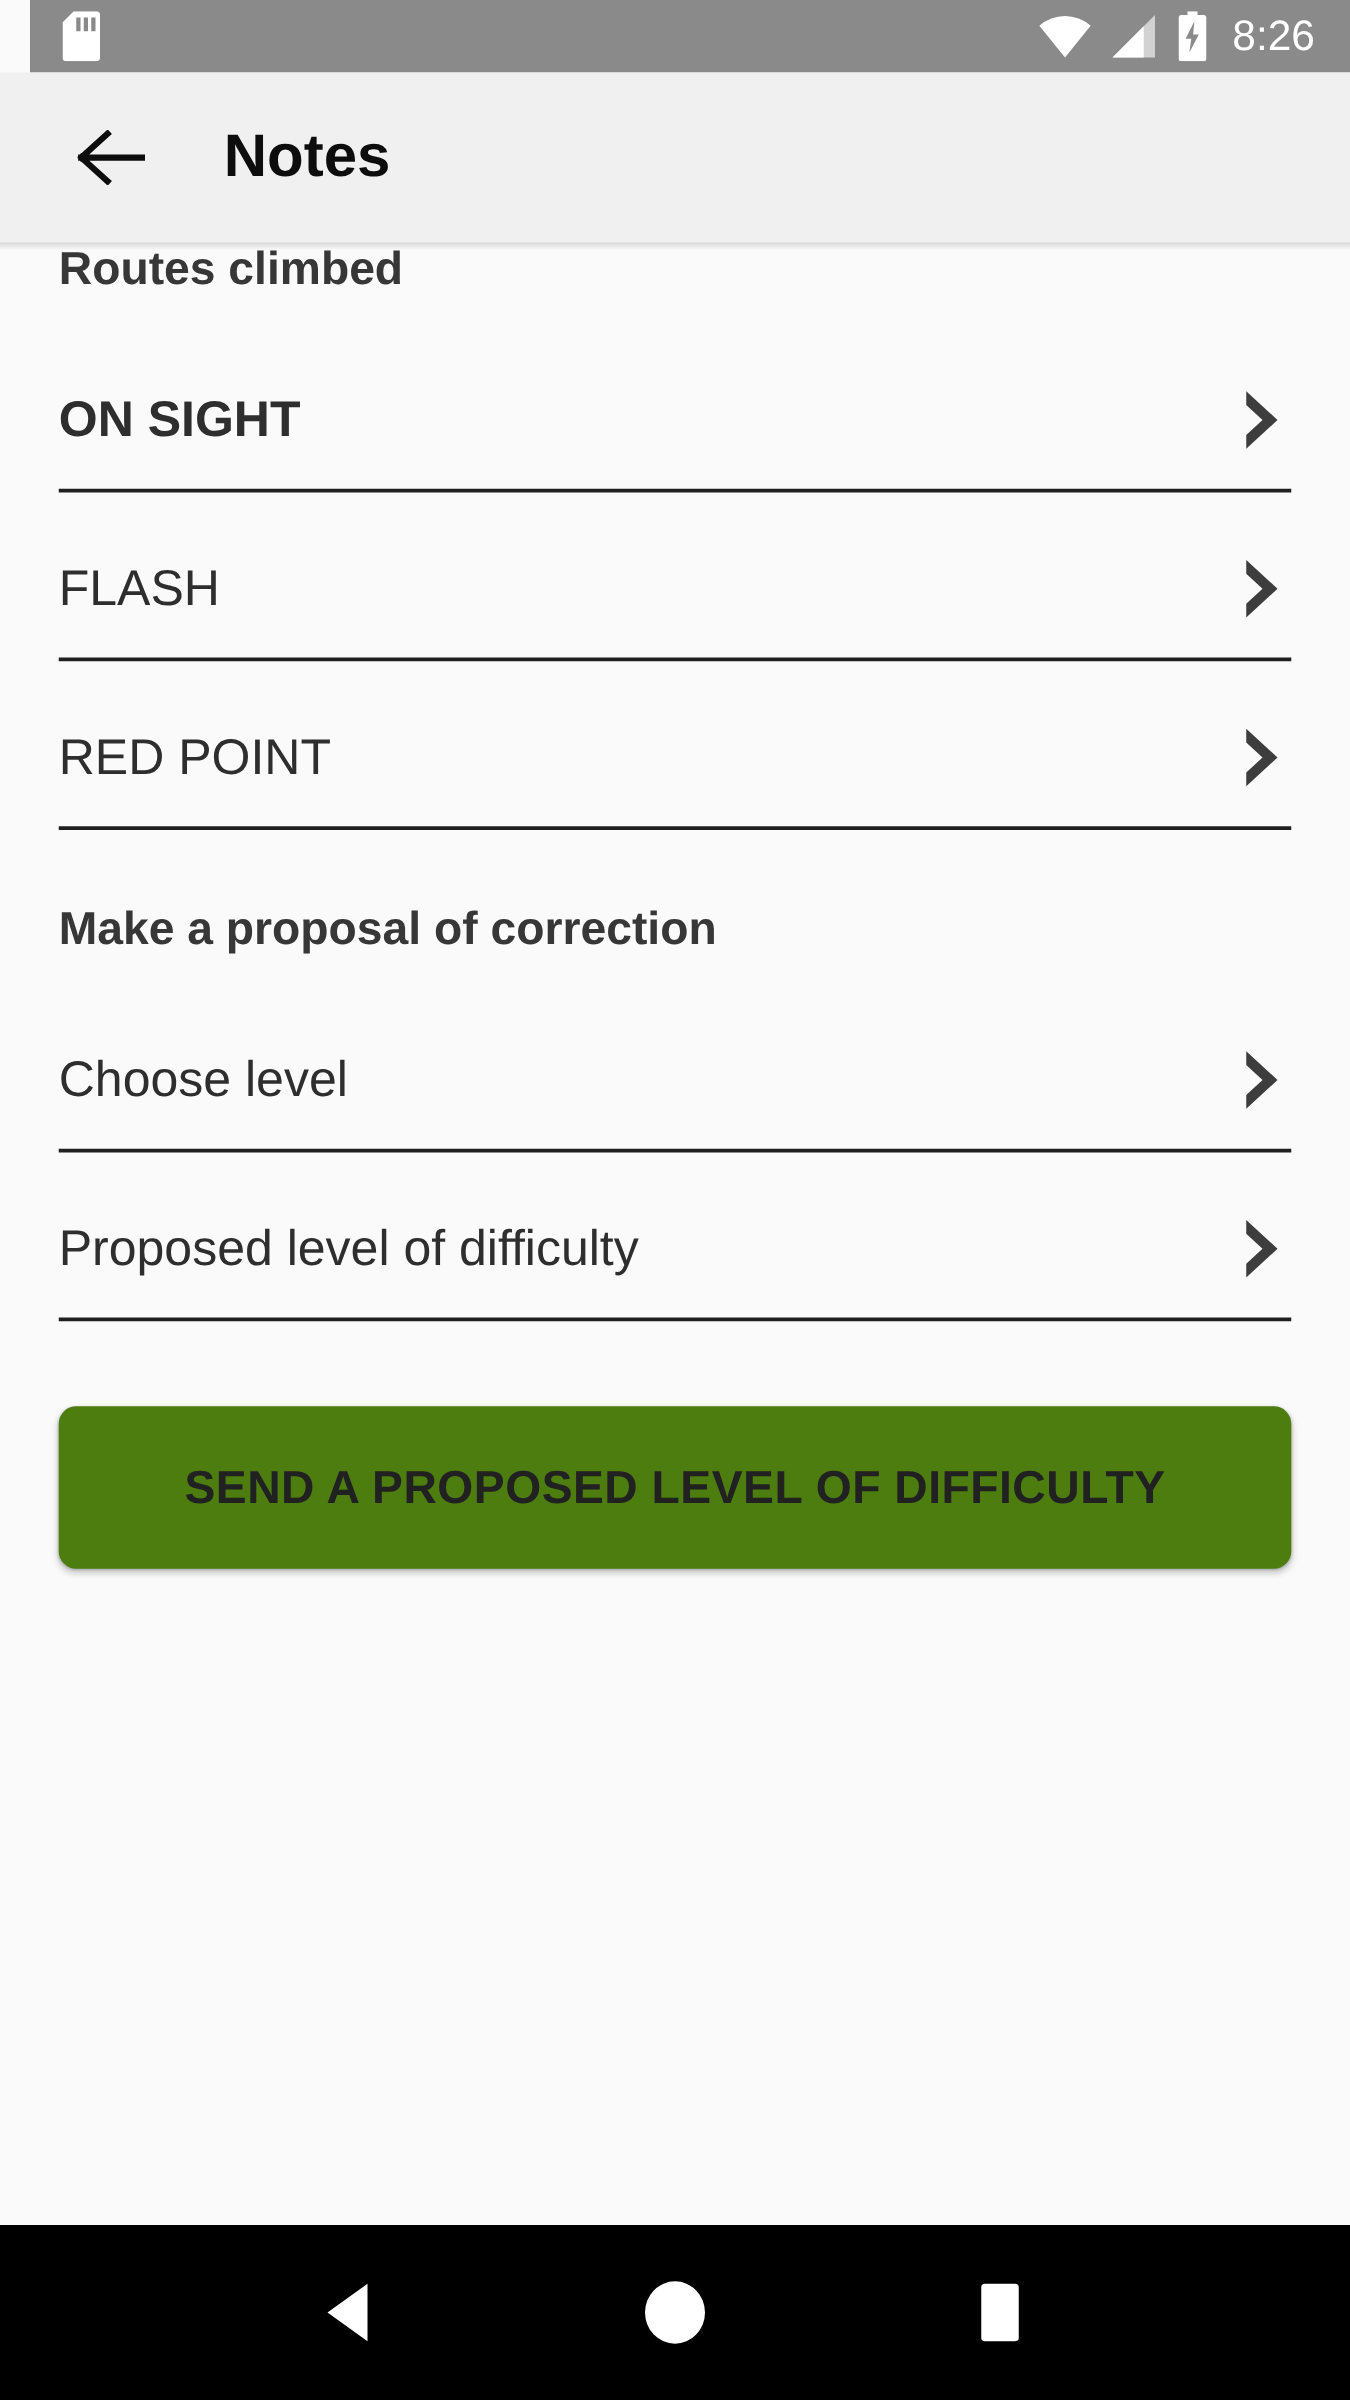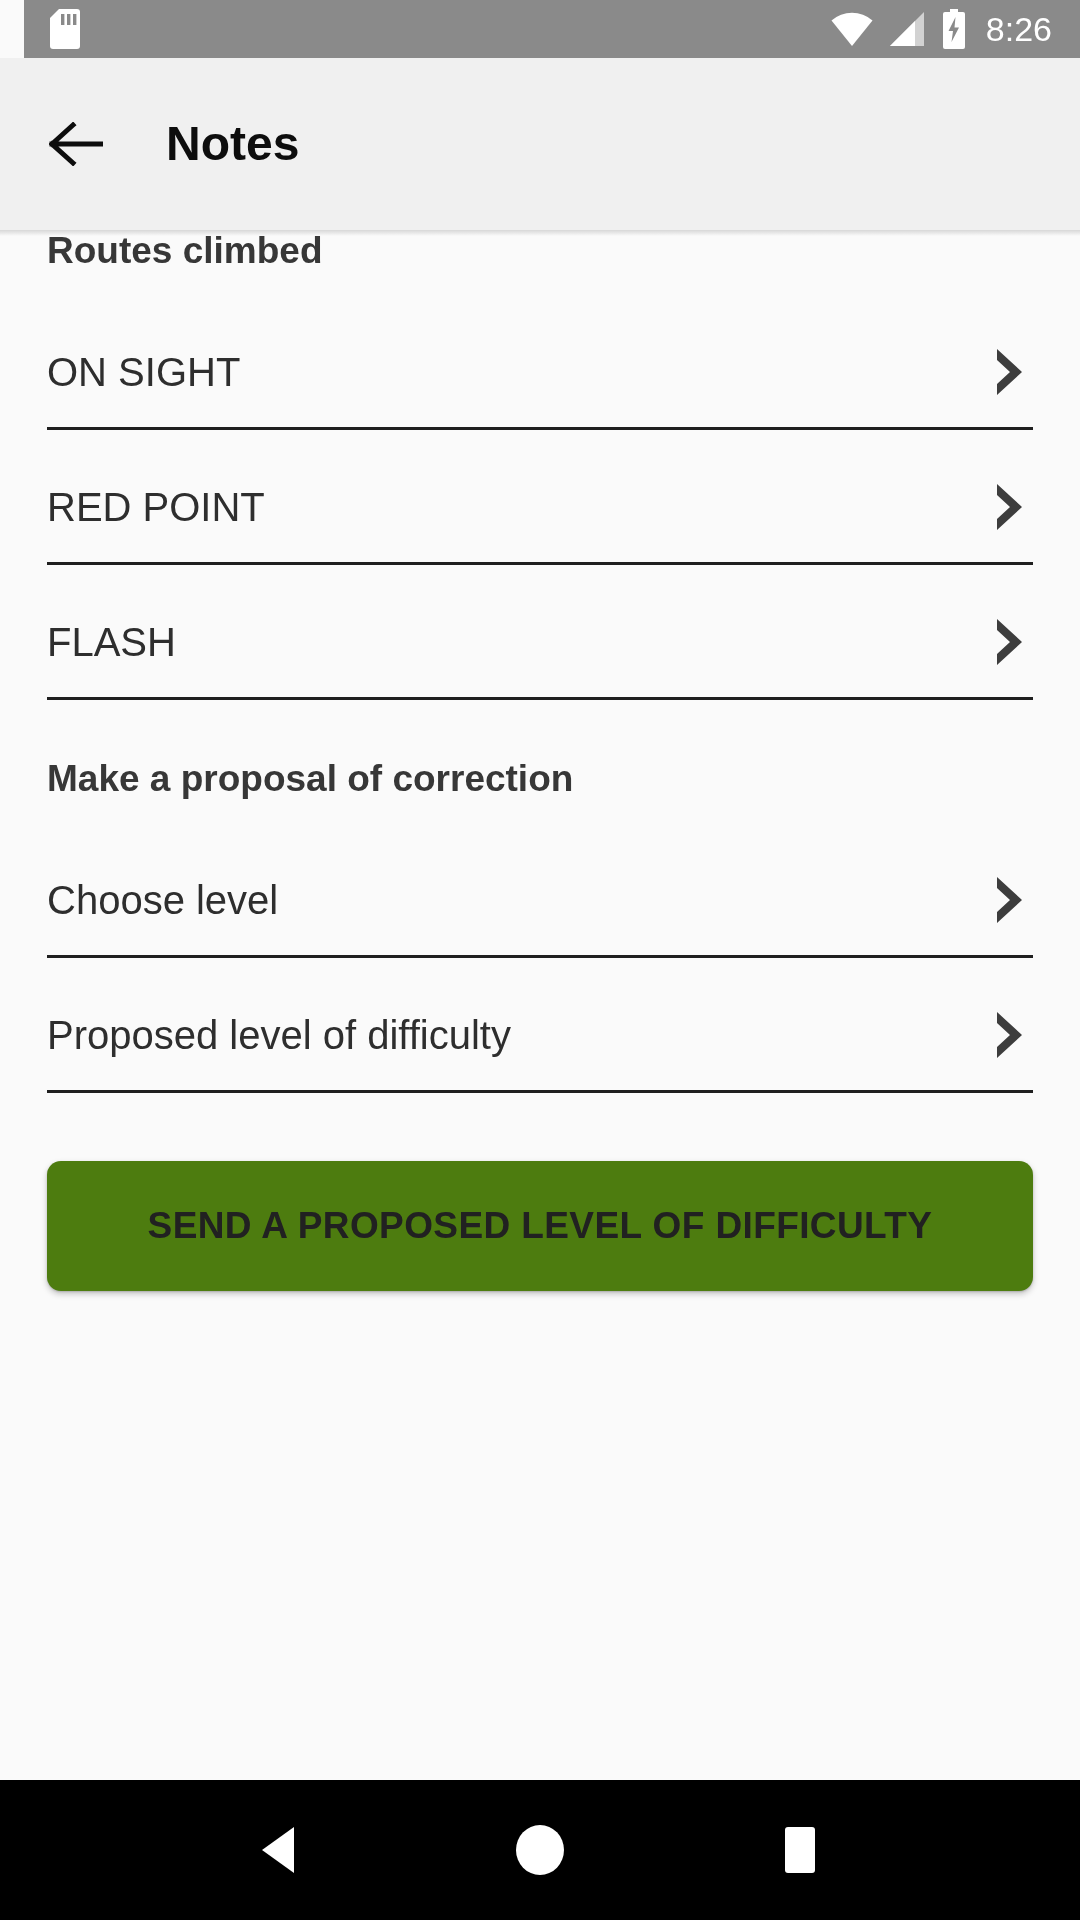--- a/index.html
+++ b/index.html
@@ -45,25 +45,25 @@
     color: #ffffff;
     font-size: 34px;
     font-weight: 400;
     letter-spacing: 0px;
     margin-left: 6px;
     line-height: 1;
   }
 
   
   .app-bar {
-    height: 172px;
+    height: 136px;
     background: #f0f0f0;
     display: flex;
     align-items: center;
-    padding-left: 48px;
+    padding-left: 61px;
     box-sizing: border-box;
     position: relative;
   }
   .app-bar::after {
     content: "";
     position: absolute;
     left: 0; right: 0; bottom: -6px;
     height: 6px;
     background: linear-gradient(to bottom, rgba(0,0,0,0.14), rgba(0,0,0,0));
     pointer-events: none;
@@ -116,21 +116,21 @@
     letter-spacing: 0px;
     line-height: 1;
   }
   .chevron {
     display: block;
     margin-right: 6px;
   }
 
   
   .rows-group-a .list-row { height: 113px; }
-  .rows-group-a .list-row.r1 { margin-top: 45px; }
+  .rows-group-a .list-row.r1 { margin-top: 45px; font-weight: bold; }
   .rows-group-a .list-row.r2 { margin-top: 22px; }
   .rows-group-a .list-row.r3 { margin-top: 22px; }
 
   .rows-group-b .list-row { height: 113px; }
   .rows-group-b .list-row.r1 { margin-top: 45px; }
   .rows-group-b .list-row.r2 { margin-top: 22px; }
 
   
   .cta-wrap { padding-top: 68px; }
   .cta-button {
@@ -218,28 +218,28 @@
 
   <div class="section-title first">Routes climbed</div>
 
   <div class="rows-group-a">
     <div class="list-row r1">
       <span class="row-label">ON SIGHT</span>
       <svg class="chevron" width="34" height="52" viewBox="0 0 34 52">
         <path d="M4 3 L29 26 L4 49 L4 38 L17 26 L4 14 Z" fill="#3d3d3d"></path>
       </svg>
     </div>
+    <div class="list-row r2">
+      <span class="row-label">FLASH</span>
+      <svg class="chevron" width="34" height="52" viewBox="0 0 34 52">
+        <path d="M4 3 L29 26 L4 49 L4 38 L17 26 L4 14 Z" fill="#3d3d3d"></path>
+      </svg>
+    </div>
     <div class="list-row r3">
       <span class="row-label">RED POINT</span>
-      <svg class="chevron" width="34" height="52" viewBox="0 0 34 52">
-        <path d="M4 3 L29 26 L4 49 L4 38 L17 26 L4 14 Z" fill="#3d3d3d"></path>
-      </svg>
-    </div>
-    <div class="list-row r2">
-      <span class="row-label">FLASH</span>
       <svg class="chevron" width="34" height="52" viewBox="0 0 34 52">
         <path d="M4 3 L29 26 L4 49 L4 38 L17 26 L4 14 Z" fill="#3d3d3d"></path>
       </svg>
     </div>
   </div>
 
   <div class="section-title second">Make a proposal of correction</div>
 
   <div class="rows-group-b">
     <div class="list-row r1">

